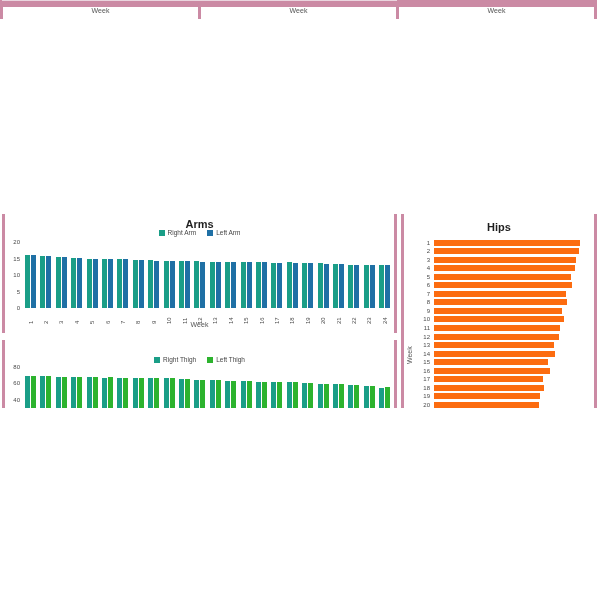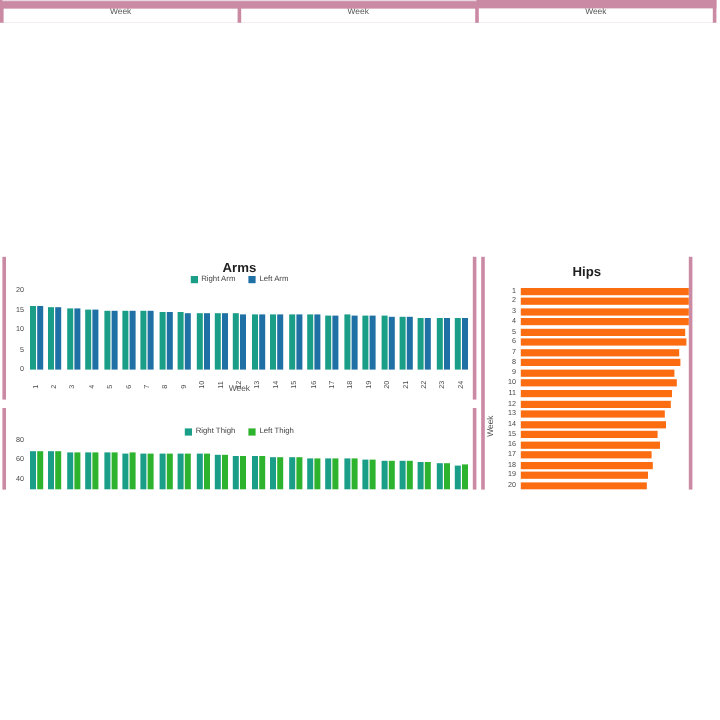--- a/index.html
+++ b/index.html
@@ -15,21 +15,21 @@
                font-size:7px; color:#555; }
 
   .rose-strip { background:#cb8aa4; }
   #strip-1 { left:0; top:207; width:597px; height:7px; }
   #strip-2 { left:2px; top:333; width:395px; height:7px; border-top:1px solid #ead5de; }
 
   .panel { background:#ffffff; border-left:3px solid #cb8aa4; border-right:3px solid #cb8aa4;
            overflow:hidden; }
   #arms-panel   { left:2px;   top:214px; width:395px; height:119px; }
   #thighs-panel { left:2px;   top:340px; width:395px; height:68px;  }
-  #hips-panel   { left:401px; top:214px; width:176px; height:194px; }
+  #hips-panel   { left:401px; top:214px; width:196px; height:194px; }
 
   .chart-title { left:0; width:100%; text-align:center; font-size:11px; font-weight:bold; color:#1f1f1f; }
   .legend { left:0; width:100%; display:flex; justify-content:center; gap:11px; }
   .legend-item { display:flex; align-items:center; gap:3px; font-size:6.5px; color:#444; cursor:pointer; }
   .swatch { width:6px; height:6px; display:inline-block; }
 
   .ytick { font-size:6px; color:#4a4a4a; text-align:right; width:15px; left:0; }
   .bar { position:absolute; }
   .xtick { font-size:6px; color:#4a4a4a; writing-mode:vertical-rl; transform:rotate(180deg);
            line-height:6px; }

